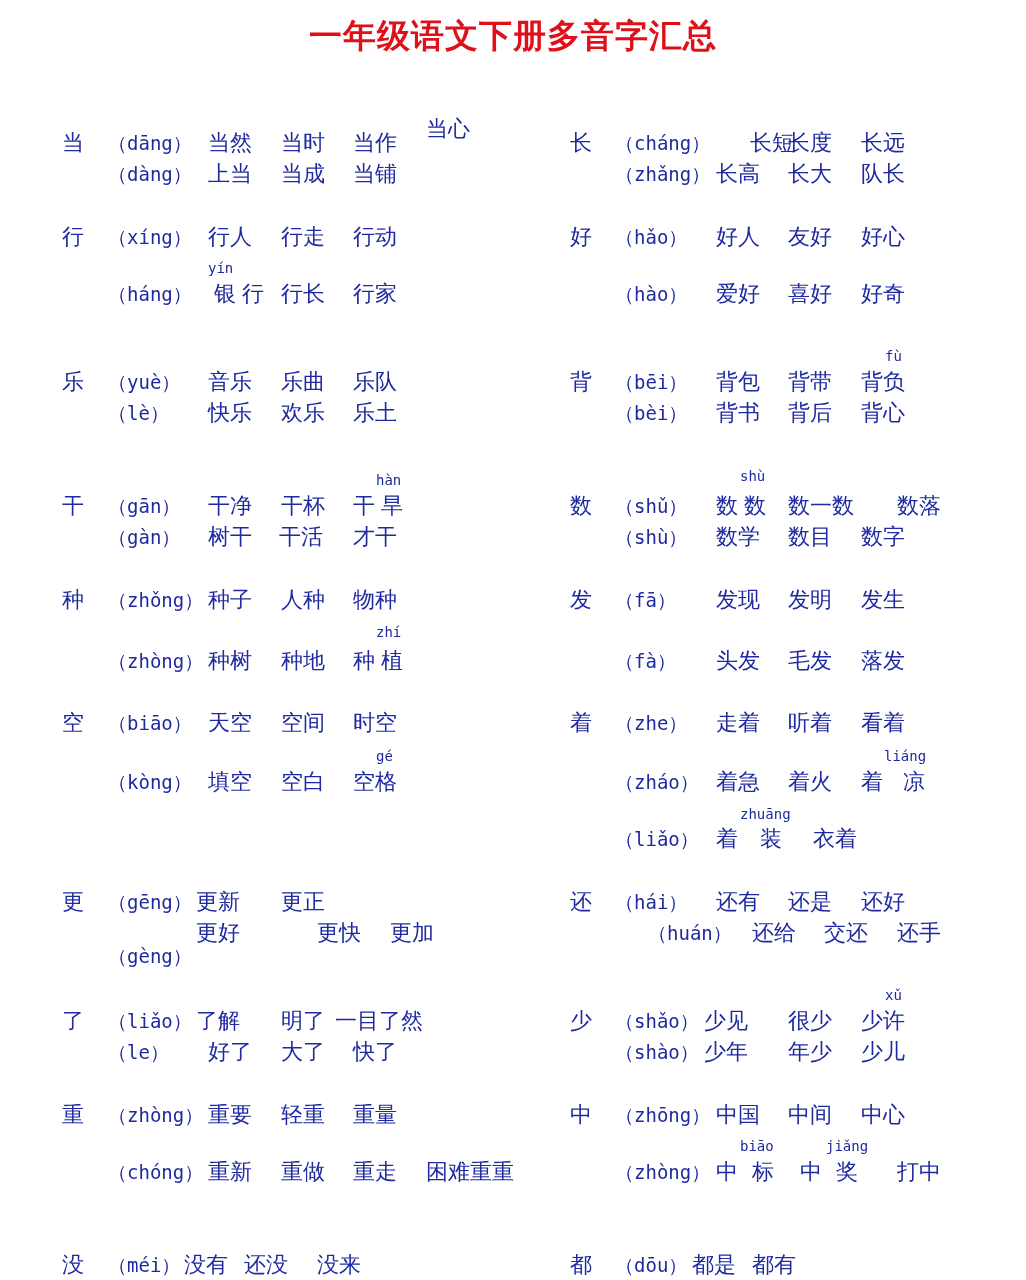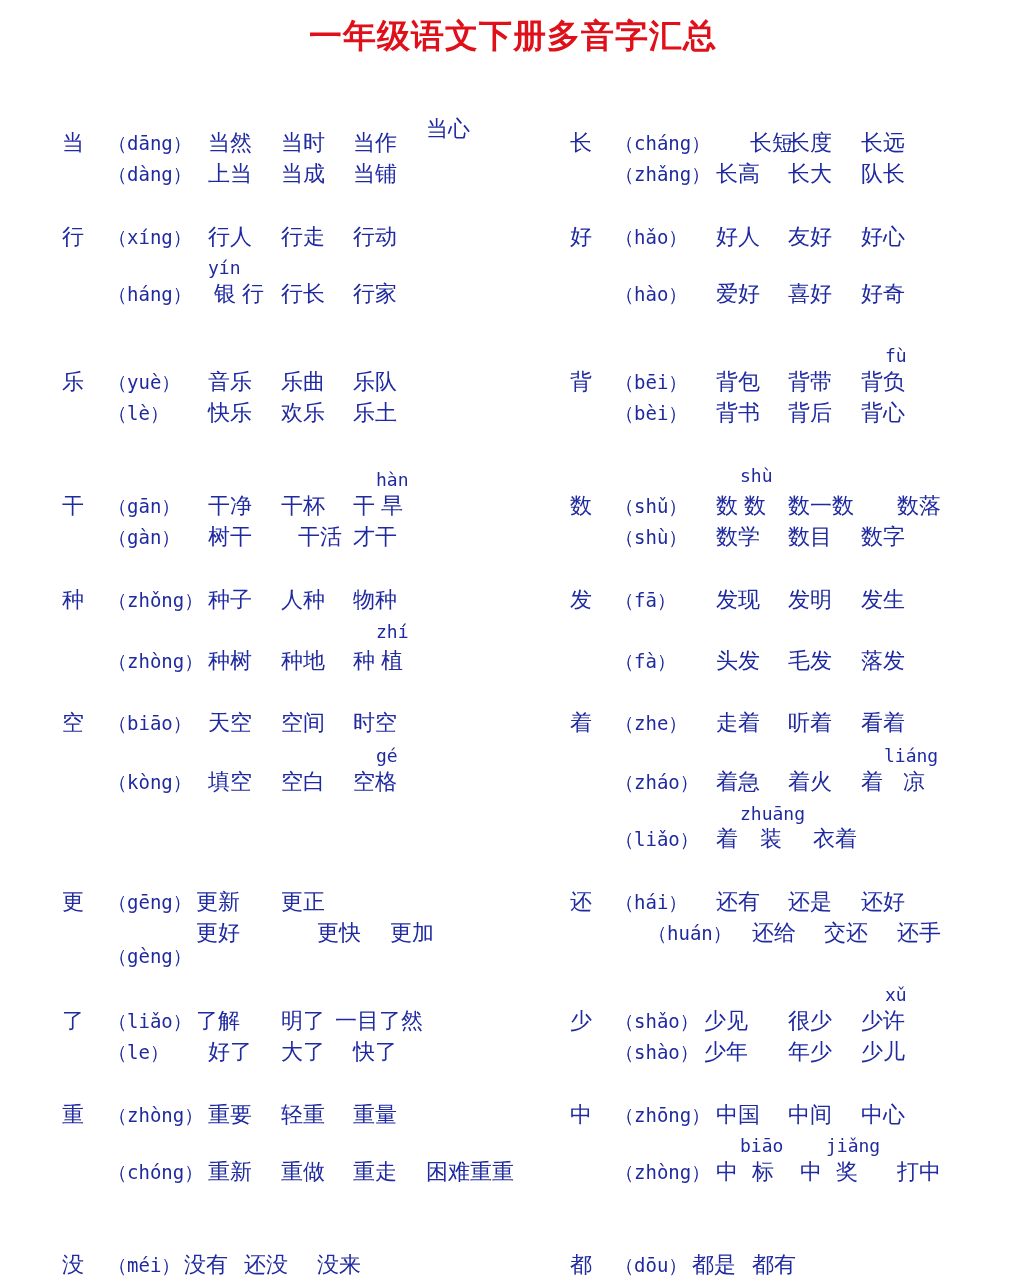--- a/index.html
+++ b/index.html
@@ -9,21 +9,21 @@
     color: #1f2aa0;
   }
   .title {
     position: absolute; top: 14px; left: 0; width: 1026px; text-align: center;
     font-family: "DejaVu Sans", "Liberation Sans", sans-serif;
     font-weight: bold; font-size: 33px; color: #e0101a; letter-spacing: 1px;
   }
   .t { position: absolute; white-space: nowrap; font-size: 22px; line-height: 26px; }
   .py { position: absolute; white-space: nowrap; font-size: 19px; line-height: 22px;
         font-family: "DejaVu Sans Mono", "Liberation Mono", monospace; }
-  .ann { position: absolute; white-space: nowrap; font-size: 18px; line-height: 20px;
+  .ann { position: absolute; white-space: nowrap; font-size: 14px; line-height: 20px;
          font-family: "DejaVu Sans Mono", "Liberation Mono", monospace; }
 </style>
 </head>
 <body>
 
 <div class="title">一年级语文下册多音字汇总</div>
 
 <div>
   <span class="t" style="left:62px;top:130px">当</span>
   <span class="py" style="left:108px;top:132px">（dāng）</span>
@@ -64,21 +64,21 @@
 
 <div>
   <span class="ann" style="left:376px;top:470px">hàn</span>
   <span class="t" style="left:62px;top:493px">干</span>
   <span class="py" style="left:108px;top:495px">（gān）</span>
   <span class="t" style="left:208px;top:493px">干净</span>
   <span class="t" style="left:281px;top:493px">干杯</span>
   <span class="t" style="left:353px;top:493px;letter-spacing:6px">干旱</span>
   <span class="py" style="left:108px;top:526px">（gàn）</span>
   <span class="t" style="left:208px;top:524px">树干</span>
-  <span class="t" style="left:298px;top:524px">干活</span>
+  <span class="t" style="left:279px;top:524px">干活</span>
   <span class="t" style="left:353px;top:524px">才干</span>
 </div>
 
 <div>
   <span class="t" style="left:62px;top:587px">种</span>
   <span class="py" style="left:108px;top:589px">（zhǒng）</span>
   <span class="t" style="left:208px;top:587px">种子</span>
   <span class="t" style="left:281px;top:587px">人种</span>
   <span class="t" style="left:353px;top:587px">物种</span>
   <span class="ann" style="left:376px;top:622px">zhí</span>

